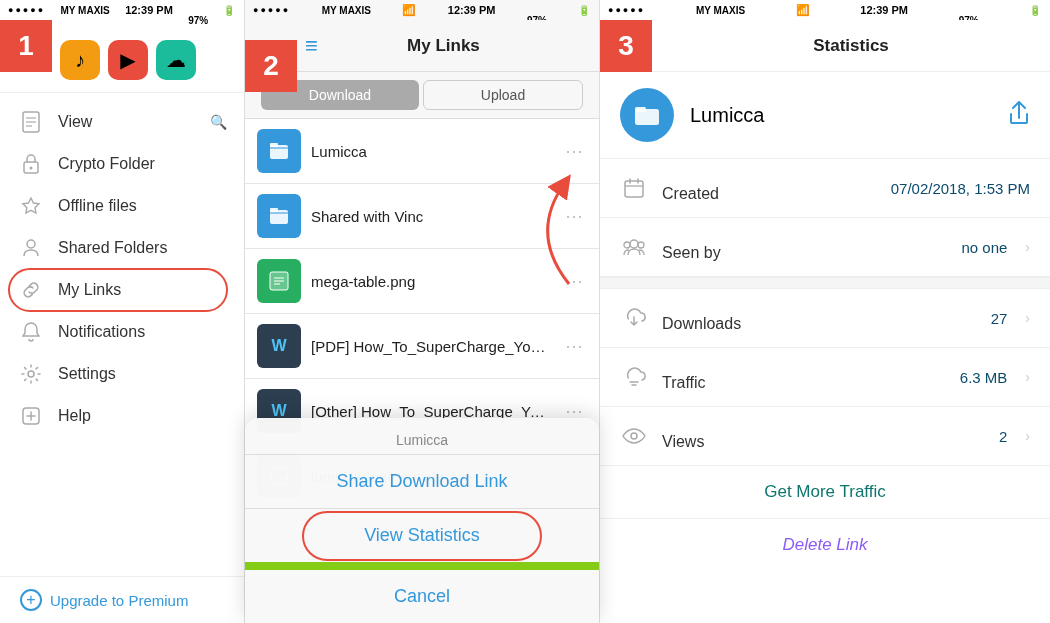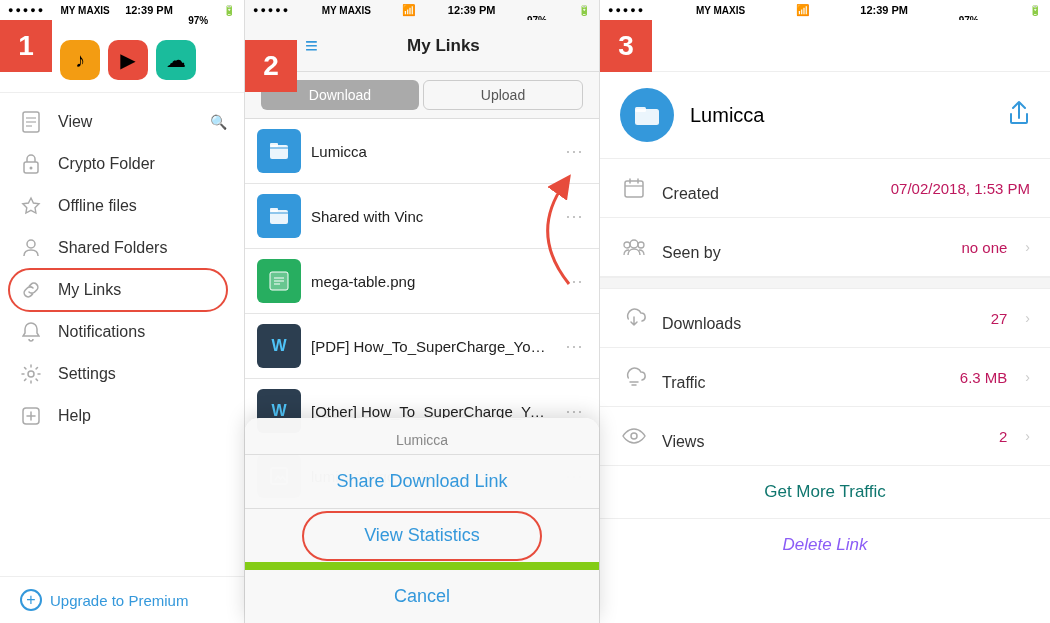--- a/index.html
+++ b/index.html
@@ -408,21 +408,21 @@
 
     .stat-row-label {
       flex: 1;
       font-size: 16px;
       color: #333;
       margin-top: 12px;
     }
 
     .stat-row-value {
       font-size: 15px;
-      color: #be185d;
+      color: #0c4a6e;
     }
 
     .stat-row-chevron {
       font-size: 14px;
       color: #ccc;
       margin-left: 4px;
     }
 
     .stat-section-gap {
       height: 12px;
@@ -692,20 +692,21 @@
     <span class="sb-dots">●●●●●</span>
     <span class="sb-carrier">MY MAXIS</span>
     <span style="font-size:11px;">📶</span>
     <span class="sb-time">12:39 PM</span>
     <span class="sb-bat">97%</span>
     <span>🔋</span>
   </div>
 
   <div style="display:flex; align-items:center; height:52px; border-bottom:1px solid #eee; background:#fff;">
     <div class="label-badge-3">3</div>
+    <span class="panel-3-title">Statistics</span>
   </div>
 
   <div class="stat-header-section">
     <div class="stat-folder-icon">
       <svg width="28" height="24" viewBox="0 0 28 24" fill="none">
         <rect x="2" y="6" width="24" height="16" rx="2.5" fill="white" fill-opacity="0.9"></rect>
         <rect x="2" y="4" width="11" height="5" rx="1.5" fill="white" fill-opacity="0.9"></rect>
       </svg>
     </div>
     <div class="stat-folder-name">Lumicca</div>

